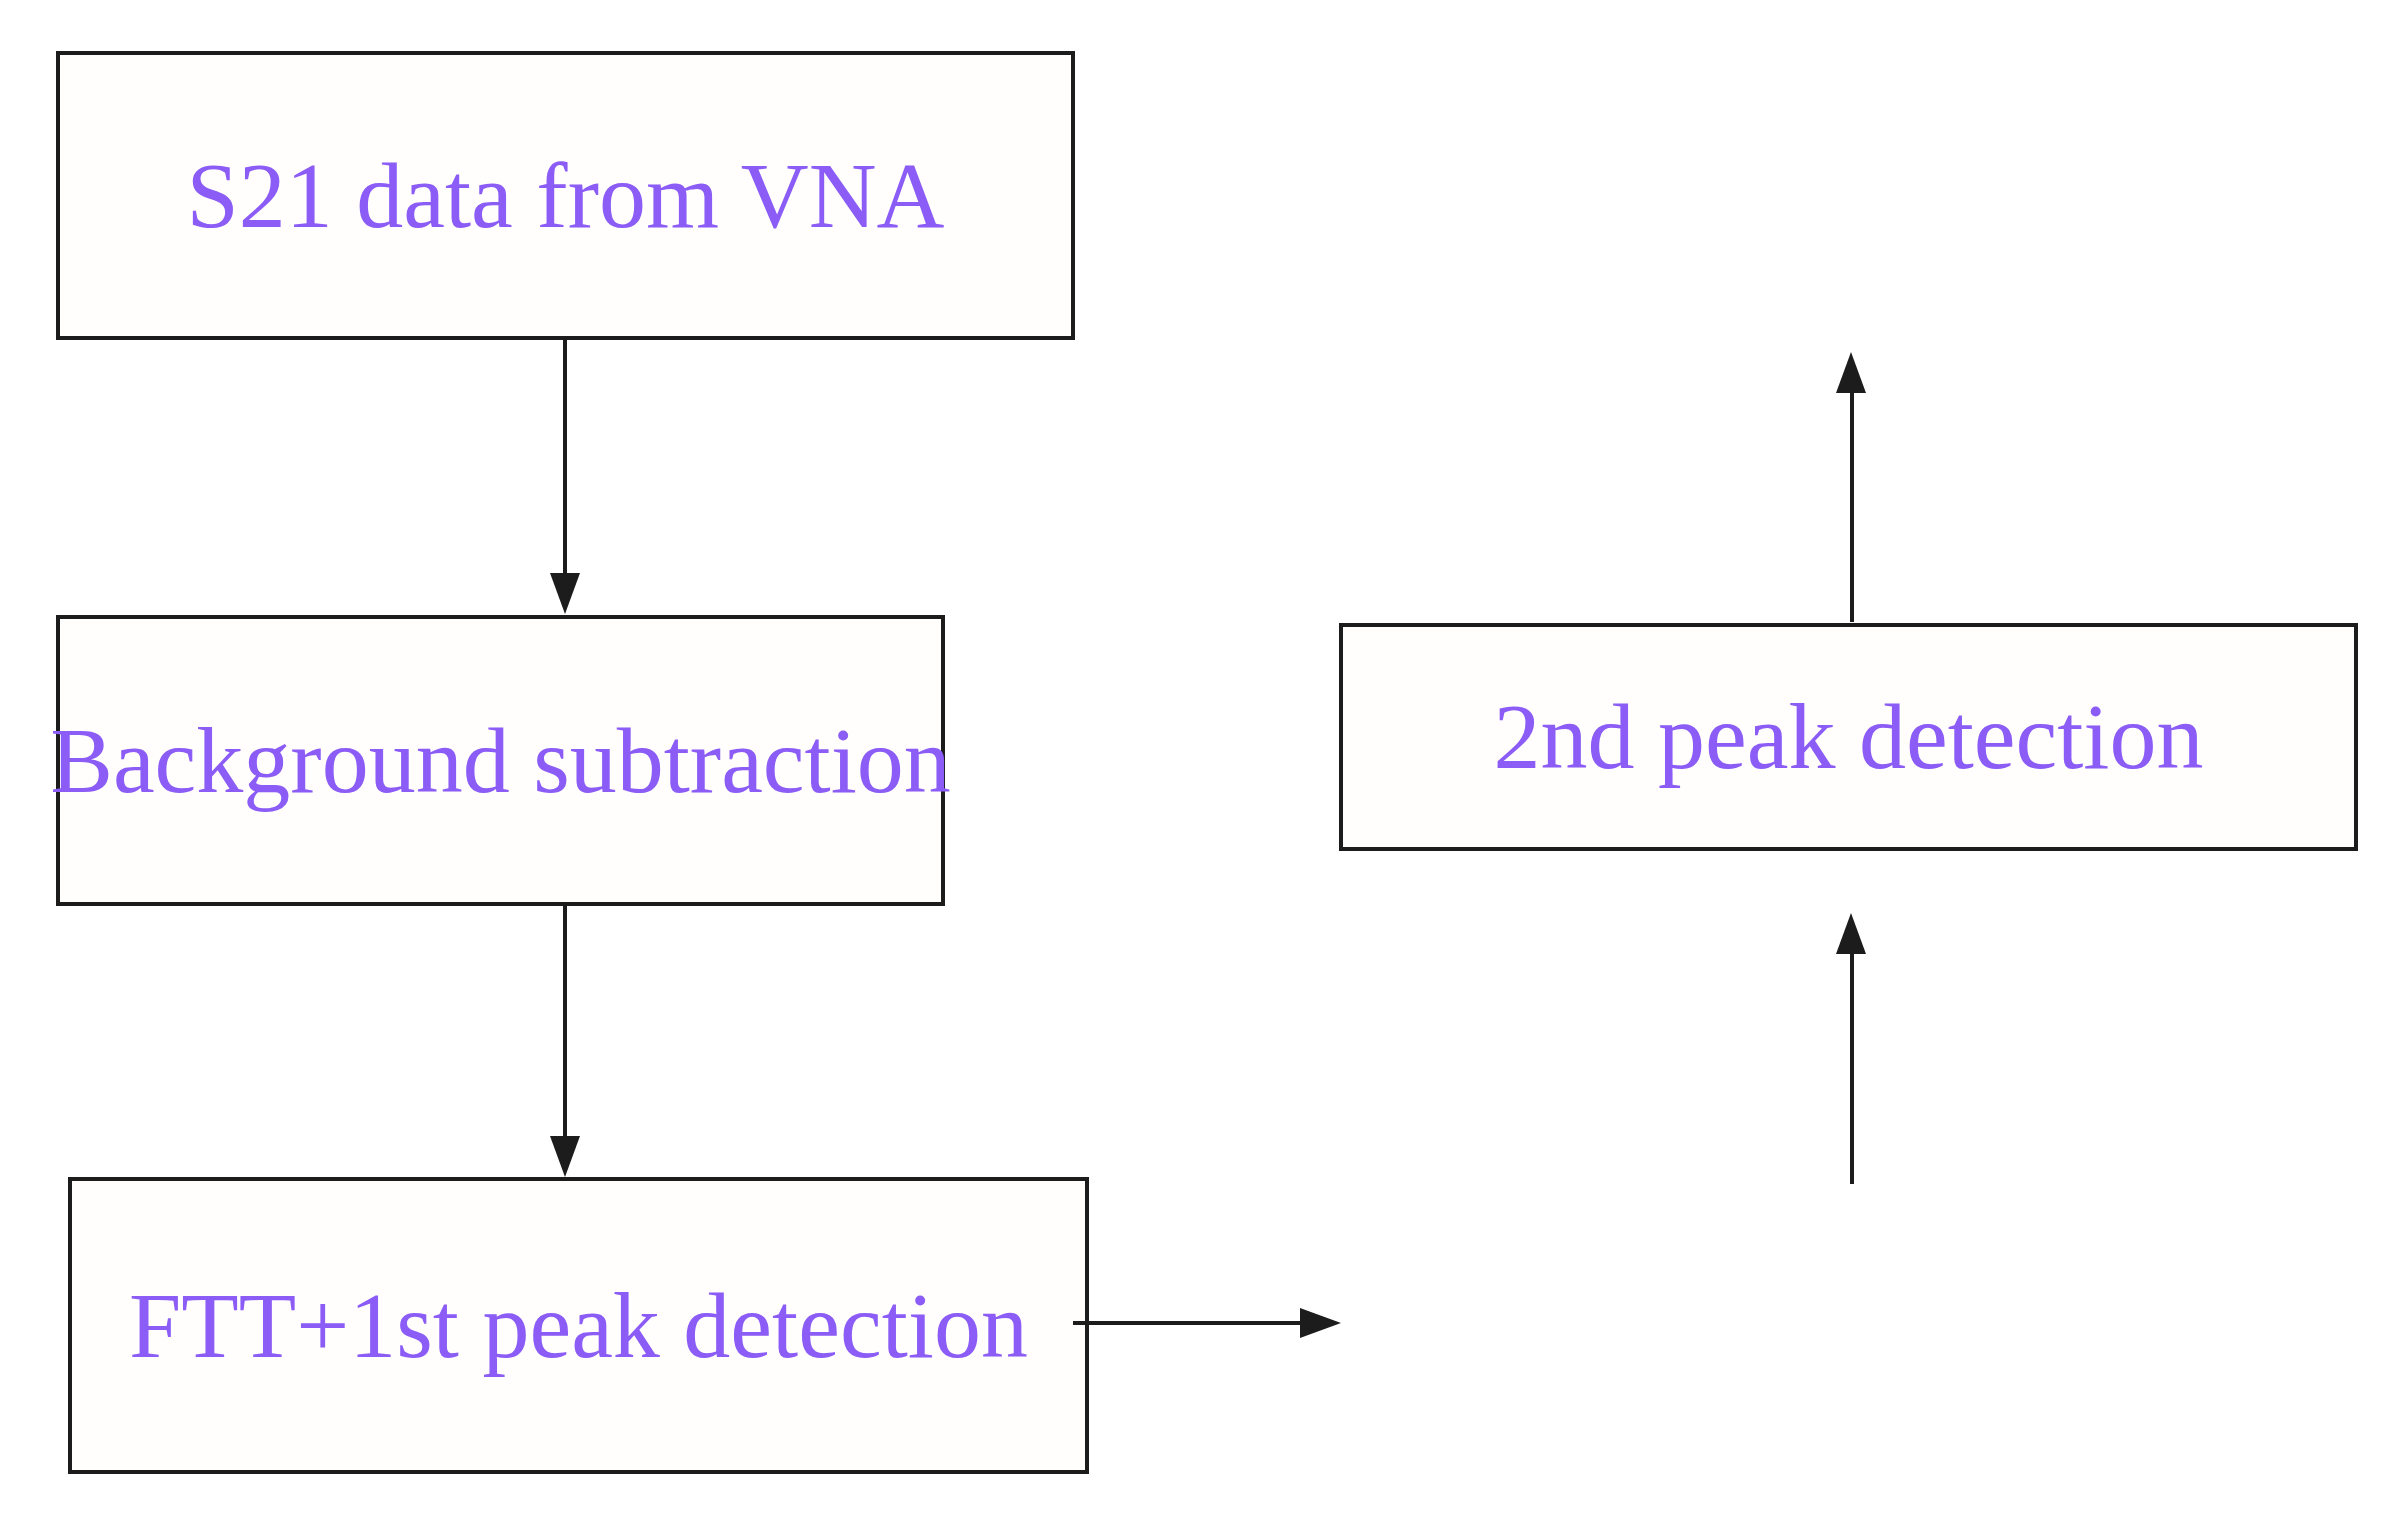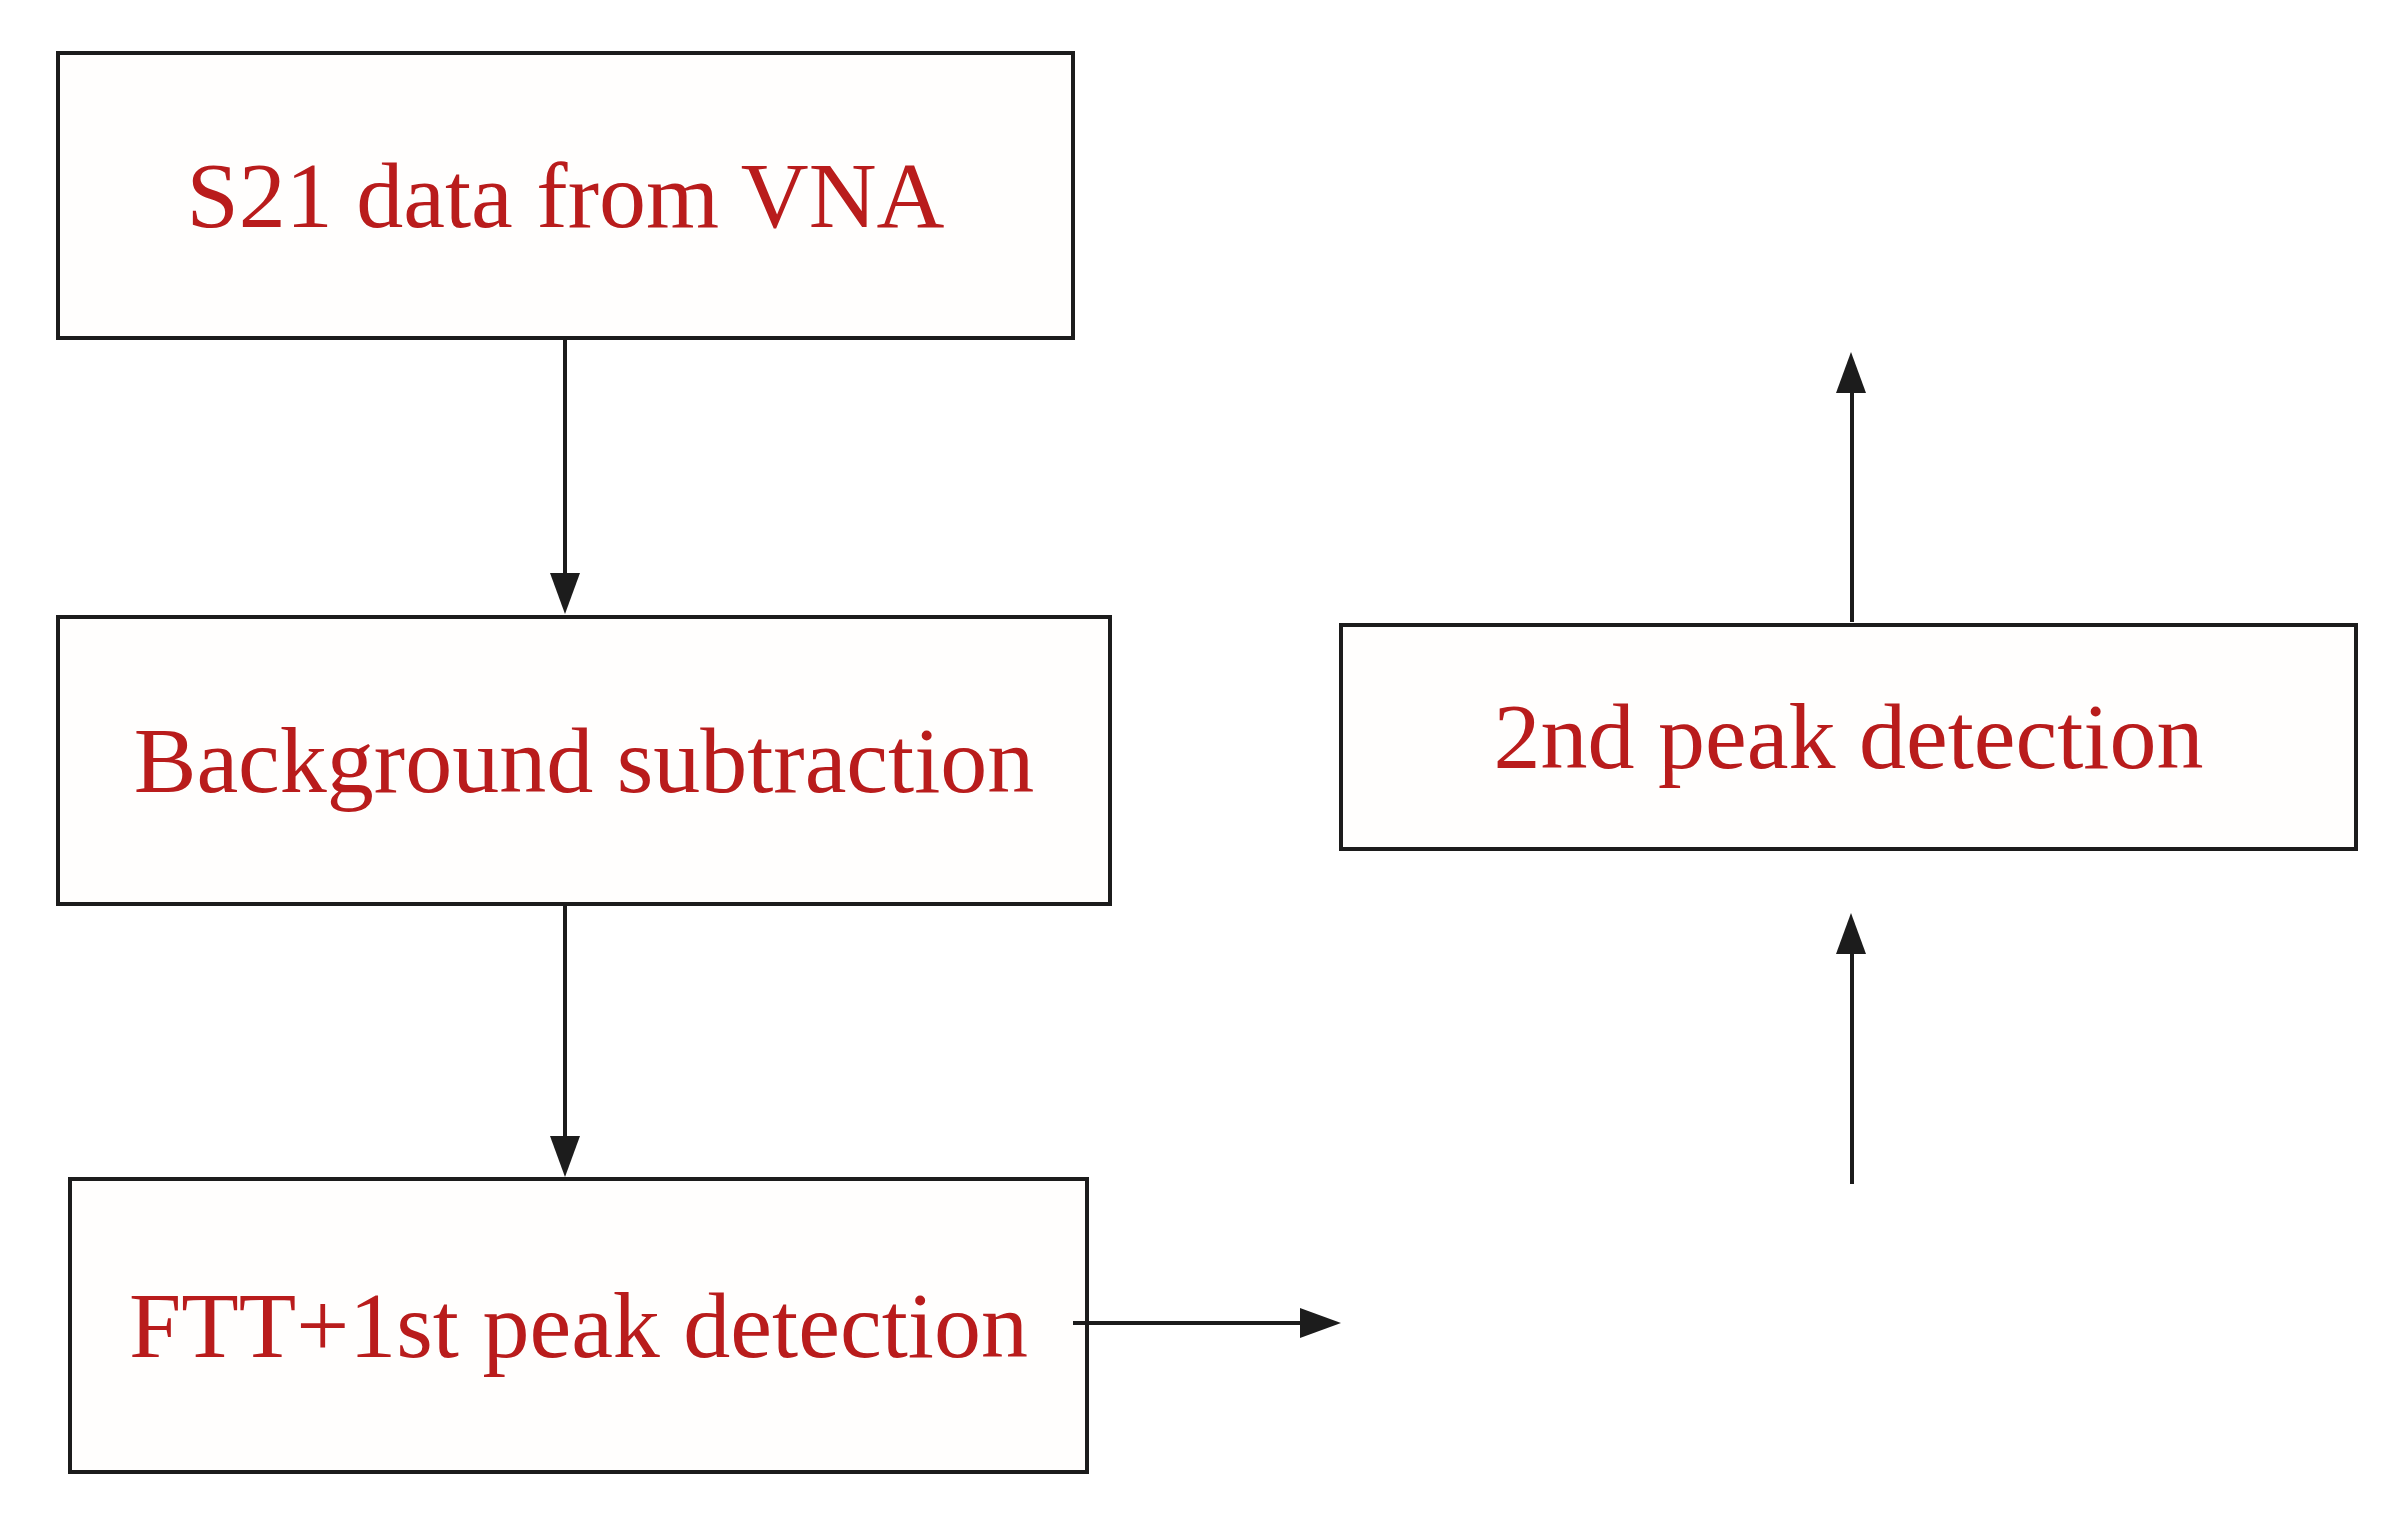--- a/index.html
+++ b/index.html
@@ -20,21 +20,21 @@
     box-sizing: border-box;
     border: 4.5px solid #1c1c1c;
     background: #fffefd;
     display: flex;
     align-items: center;
     justify-content: center;
     text-align: center;
   }
   .box-label {
     font-size: 94px;
-    color: #b91c1c;
+    color: #8b5cf6;
     line-height: 1.1;
     white-space: nowrap;
   }
   .arrow-line {
     position: absolute;
     background: #1c1c1c;
   }
   .arrow-head {
     position: absolute;
     width: 0;
@@ -58,21 +58,21 @@
 </style>
 </head>
 <body>
 
 <div class="canvas">
 
   <div class="box" style="left:56px; top:51px; width:1019px; height:289px;">
     <span class="box-label">S21 data from VNA</span>
   </div>
 
-  <div class="box" style="left:56px; top:615px; width:1056px; height:291px;">
+  <div class="box" style="left:56px; top:615px; width:889px; height:291px;">
     <span class="box-label">Background subtraction</span>
   </div>
 
   <div class="box" style="left:68px; top:1177px; width:1021px; height:297px;">
     <span class="box-label">FTT+1st peak detection</span>
   </div>
 
 
   <div class="box" style="left:1339px; top:623px; width:1019px; height:228px;">
     <span class="box-label">2nd peak detection</span>

